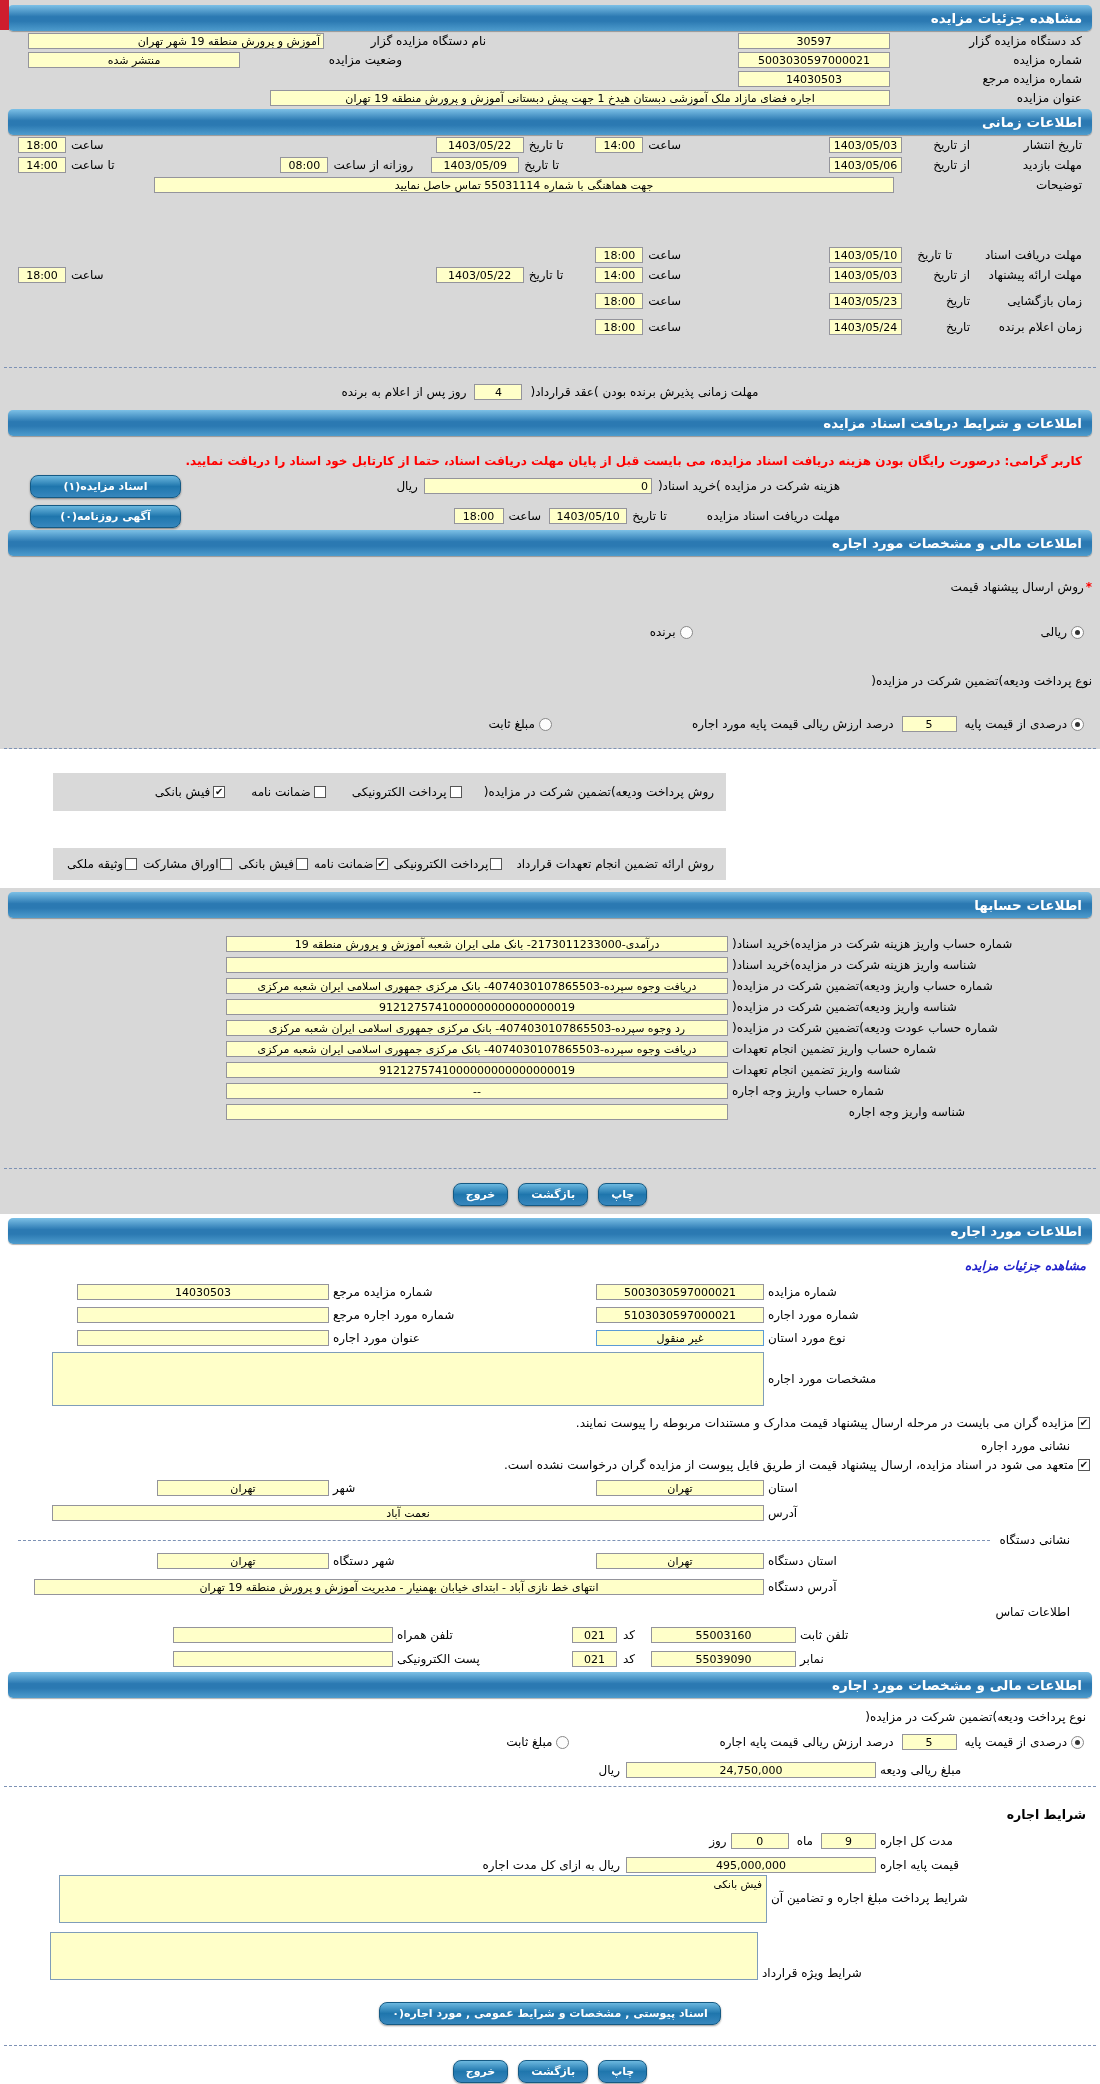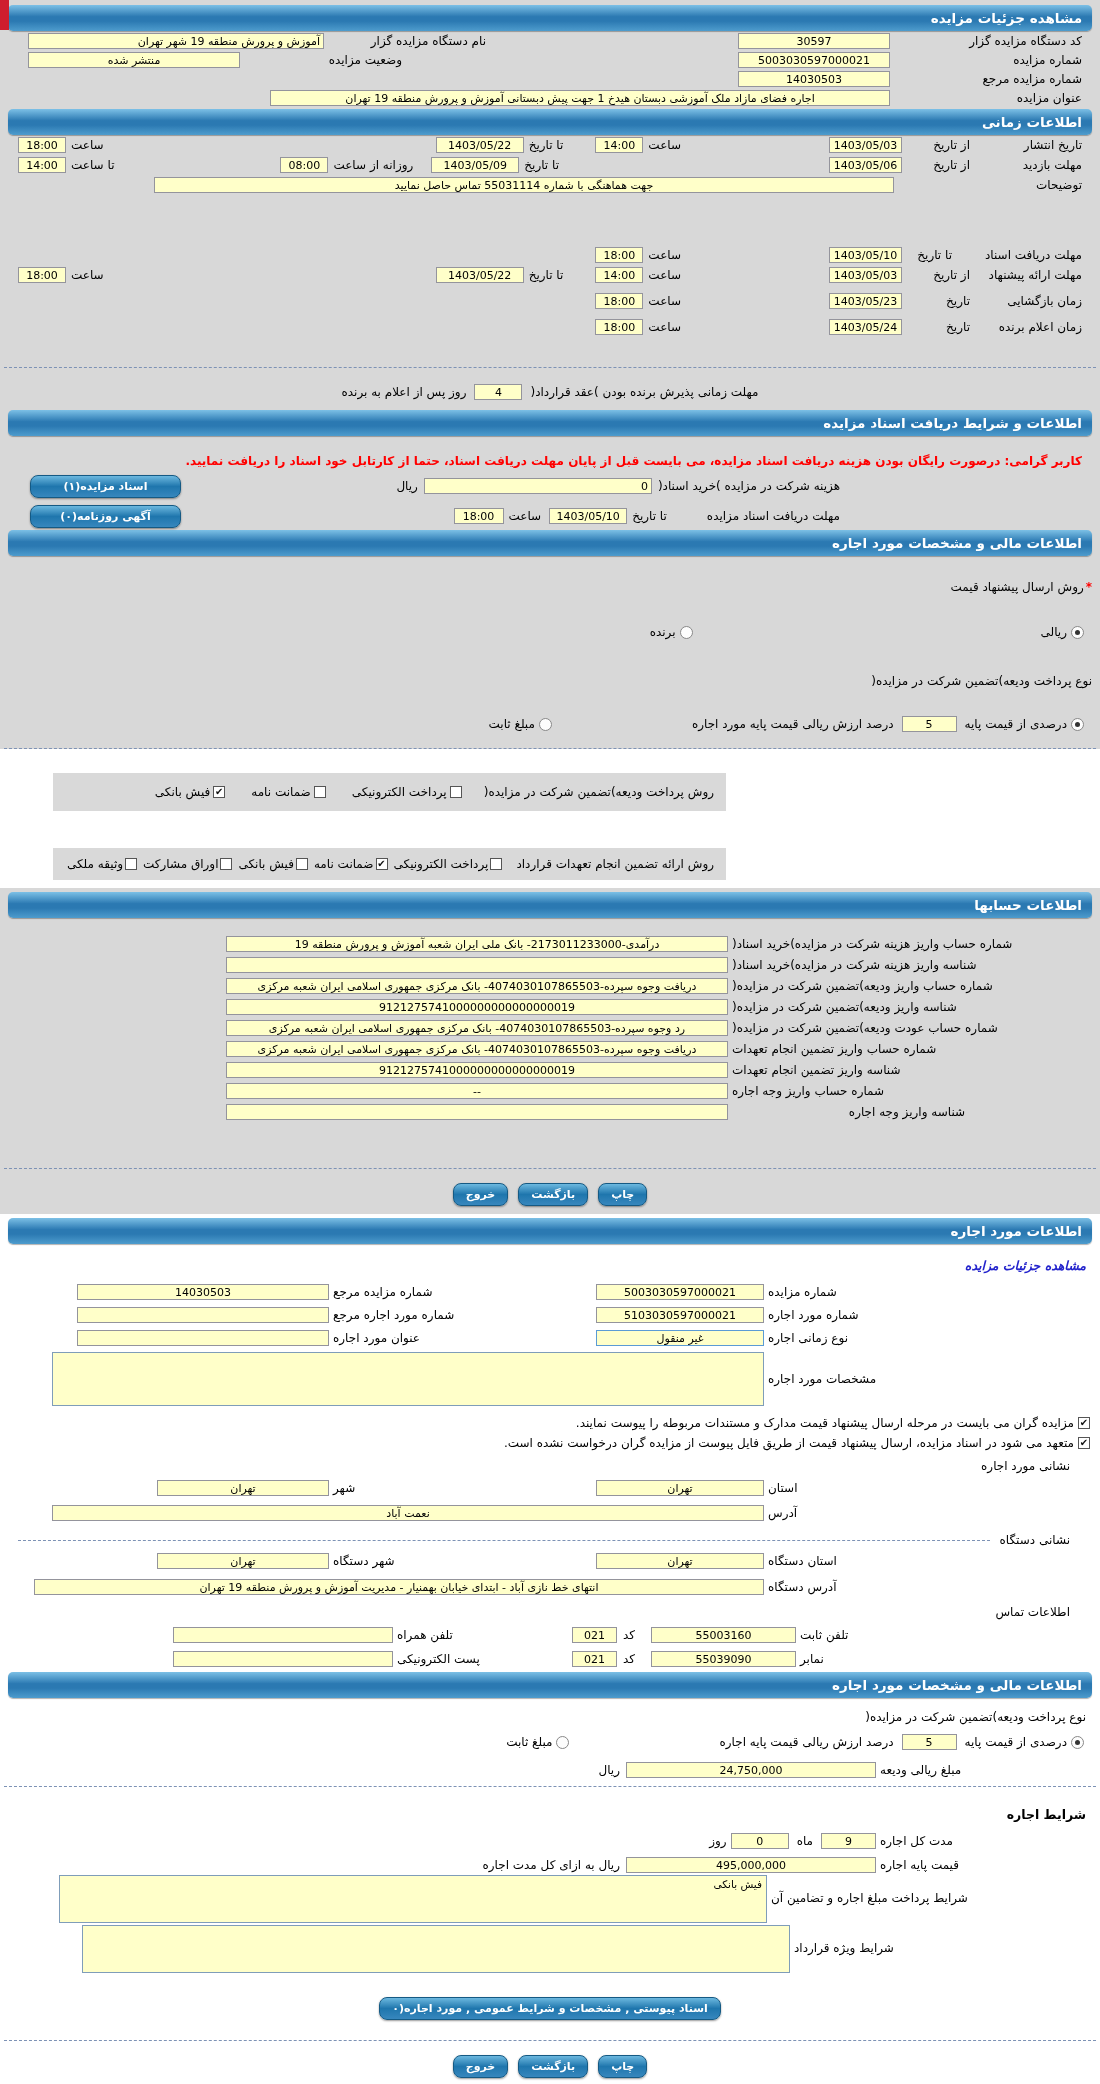--- a/index.html
+++ b/index.html
@@ -295,40 +295,40 @@
       <span class="box" style="width:252px;margin-right:4px">14030503</span>
     </div>
     <div class="row" style="margin-top:3px;padding-right:210px">
       <span class="lbl" style="width:122px;text-align:left">شماره مورد اجاره</span>
       <span class="box" style="width:168px;margin-right:4px">5103030597000021</span>
       <span class="sp" style="width:115px"></span>
       <span class="lbl" style="width:148px;text-align:left">شماره مورد اجاره مرجع</span>
       <span class="box" style="width:252px;margin-right:4px"></span>
     </div>
     <div class="row" style="margin-top:3px;padding-right:210px">
-      <span class="lbl" style="width:122px;text-align:left">نوع زمانی اجاره</span>
+      <span class="lbl" style="width:122px;text-align:left">نوع مورد استان</span>
       <span class="box" style="width:168px;margin-right:4px;border-color:#5b9bd5">غیر منقول</span>
       <span class="sp" style="width:115px"></span>
       <span class="lbl" style="width:148px;text-align:left">عنوان مورد اجاره</span>
       <span class="box" style="width:252px;margin-right:4px"></span>
     </div>
     <div class="row" style="margin-top:4px;height:56px;padding-right:210px;align-items:flex-start">
       <span class="lbl" style="width:122px;text-align:left;margin-top:20px">مشخصات مورد اجاره</span>
       <span class="ta" style="width:712px;height:54px;margin-right:4px"></span>
     </div>
     <div class="row" style="margin-top:6px;height:18px;padding-right:10px">
       <span class="chk on"></span>
       <span class="lbl" style="margin-right:4px">مزایده گران می بایست در مرحله ارسال پیشنهاد قیمت مدارک و مستندات مربوطه را پیوست نمایند.</span>
     </div>
+    <div class="row" style="margin-top:5px;height:17px;padding-right:30px">
+      <span class="lbl">نشانی مورد اجاره</span>
+    </div>
     <div class="row" style="margin-top:2px;height:18px;padding-right:10px">
       <span class="chk on"></span>
       <span class="lbl" style="margin-right:4px">متعهد می شود در اسناد مزایده، ارسال پیشنهاد قیمت از طریق فایل پیوست از مزایده گران درخواست نشده است.</span>
-    </div>
-    <div class="row" style="margin-top:5px;height:17px;padding-right:30px">
-      <span class="lbl">نشانی مورد اجاره</span>
     </div>
     <div class="row" style="margin-top:4px;padding-right:210px">
       <span class="lbl" style="width:122px;text-align:left">استان</span>
       <span class="box" style="width:168px;margin-right:4px">تهران</span>
       <span class="sp" style="width:128px"></span>
       <span class="lbl" style="width:135px;text-align:left">شهر</span>
       <span class="box" style="width:172px;margin-right:4px">تهران</span>
     </div>
     <div class="row" style="margin-top:5px;padding-right:210px">
       <span class="lbl" style="width:122px;text-align:left">آدرس</span>
@@ -402,21 +402,21 @@
     </div>
     <div class="row" style="margin-top:4px;padding-right:100px">
       <span class="lbl" style="width:120px;text-align:left">قیمت پایه اجاره</span>
       <span class="box" style="width:250px;margin-right:4px">495,000,000</span>
       <span class="lbl" style="margin-right:6px">ریال به ازای کل مدت اجاره</span>
     </div>
     <div class="row" style="margin-top:0;height:50px;padding-right:97px;align-items:flex-start">
       <span class="lbl" style="width:232px;text-align:left;margin-top:16px">شرایط پرداخت مبلغ اجاره و تضامین آن</span>
       <span class="ta" style="width:708px;height:48px;margin-right:4px">فیش بانکی</span>
     </div>
-    <div class="row" style="height:50px;padding-right:74px;align-items:flex-start">
+    <div class="row" style="margin-top:5px;height:50px;padding-right:106px;align-items:flex-end">
       <span class="lbl" style="width:232px;text-align:left;margin-top:16px">شرایط ویژه قرارداد</span>
       <span class="ta" style="width:708px;height:48px;margin-right:4px"></span>
     </div>
     <div class="btnrow" style="margin-top:22px">
       <span class="btn" style="min-width:290px">اسناد پیوستی , مشخصات و شرایط عمومی , مورد اجاره(۰</span>
     </div>
     <div class="dotted" style="margin-top:20px"></div>
     <div class="btnrow" style="margin-top:14px">
       <span class="btn">چاپ</span>
       <span class="btn">بازگشت</span>

